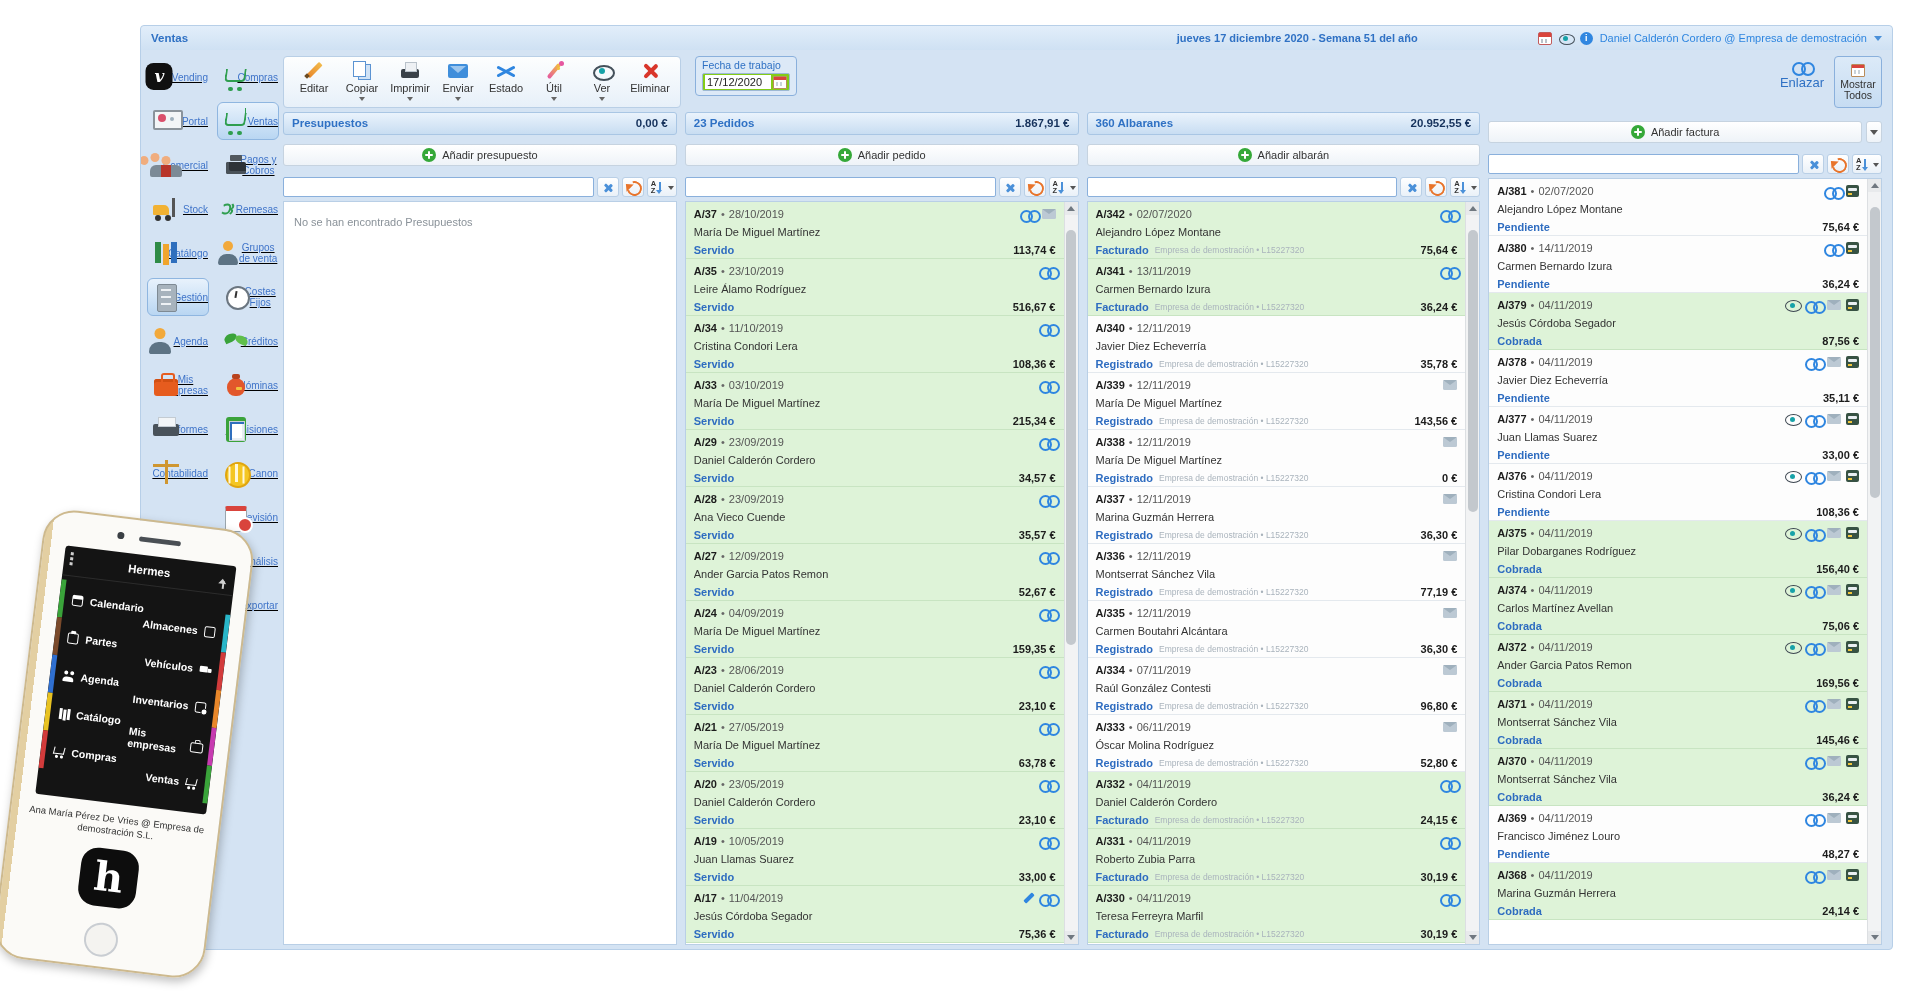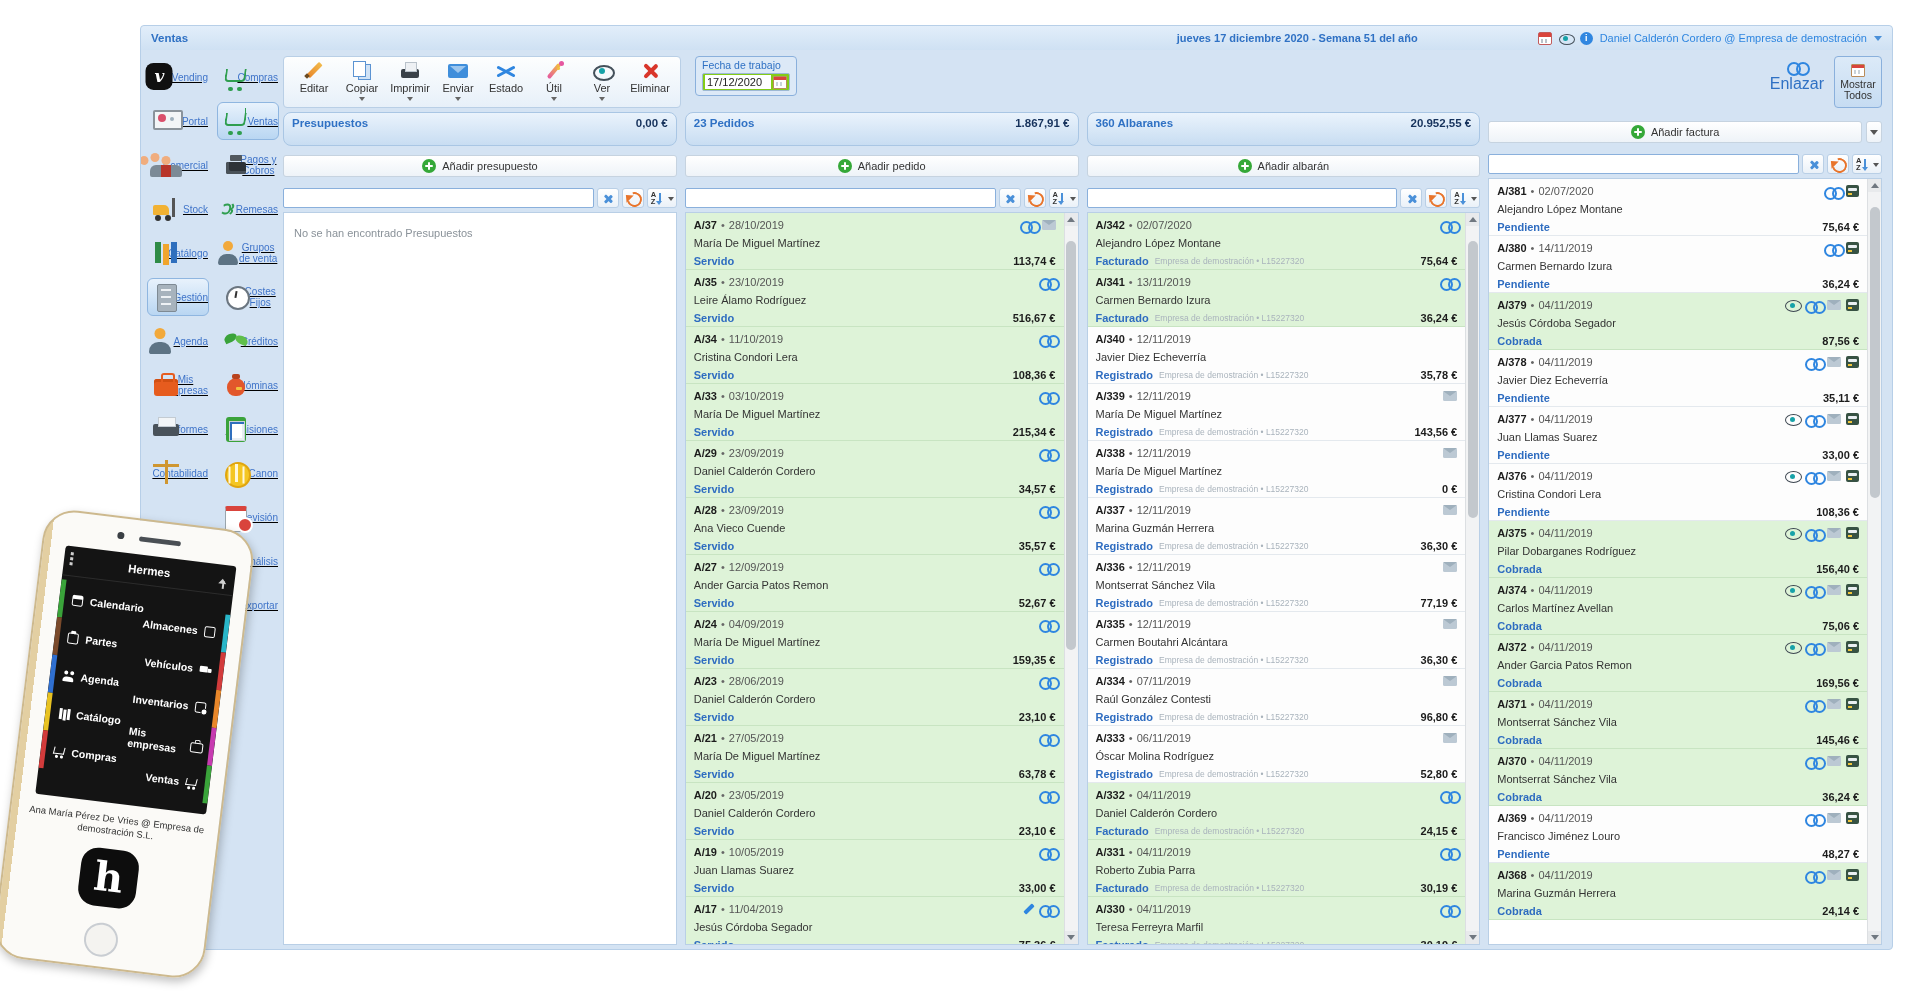--- a/index.html
+++ b/index.html
@@ -112,33 +112,33 @@
   .fecha-box{margin-left:14px;border:1px solid #8ab0dc;border-radius:4px;background:#dce9f7;padding:2px 6px 4px 6px;}
   .fecha-box .f-label{font-size:10.5px;color:#2f71c4;margin-bottom:2px;}
   .fecha-inner{display:flex;align-items:center;gap:2px;background:#84cc16;border:1px solid #9db8d4;border-radius:2px;padding:1px 2px;}
   .fecha-inner input{border:none;outline:none;width:66px;font-size:11px;font-family:inherit;color:#222;}
   .mini-cal{width:14px;height:13px;background:#fff;border:1px solid #b98c5b;border-radius:1px;position:relative;cursor:pointer;}
   .mini-cal::before{content:"";position:absolute;left:0;right:0;top:0;height:3px;background:#d9443c;}
   .mini-cal::after{content:"";position:absolute;left:2px;right:2px;top:5px;bottom:2px;background:repeating-linear-gradient(90deg,#c9d2d8 0 2px,transparent 2px 4px);}
 
   .tool-right{margin-left:auto;display:flex;align-items:flex-start;gap:10px;}
   .enlazar{display:flex;flex-direction:column;align-items:center;gap:3px;padding-top:6px;cursor:pointer;}
-  .enlazar .e-label{font-size:16px;color:#2f71c4;}
+  .enlazar .e-label{font-size:13px;color:#2f71c4;}
   .mostrar{width:48px;height:52px;border:1px solid #8ab0dc;border-radius:4px;background:linear-gradient(#dceaf8,#c6dcf2);display:flex;flex-direction:column;align-items:center;justify-content:center;gap:2px;cursor:pointer;}
   .mostrar .m-label{font-size:10.5px;color:#333;text-align:center;line-height:11px;}
 
   .rings{position:relative;display:inline-block;width:19px;height:10px;}
   .rings::before,.rings::after{content:"";position:absolute;top:0;width:10px;height:10px;border:2.5px solid #2f86e0;border-radius:50%;}
   .rings::before{left:0;}
   .rings::after{left:9px;}
 
   
   .columns{position:absolute;left:2px;right:6px;top:60px;bottom:2px;display:flex;gap:8px;}
   .col{flex:1;min-width:0;display:flex;flex-direction:column;}
-  .col-header{height:23px;flex:none;display:flex;align-items:flex-end;justify-content:space-between;padding:16px 8px;background:linear-gradient(#eaf3fc,#c8ddf2);border:1px solid #a9c6e4;border-radius:8px;}
+  .col-header{height:23px;flex:none;display:flex;align-items:flex-start;justify-content:space-between;padding:4px 8px;background:linear-gradient(#eaf3fc,#c8ddf2);border:1px solid #a9c6e4;border-radius:3px;}
   .col-title{color:#2f71c4;font-weight:bold;font-size:11.5px;}
   .col-total{color:#16325c;font-weight:bold;font-size:11.5px;}
   .add-bar{height:34px;flex:none;margin-top:3px;display:flex;align-items:center;gap:4px;}
   .add-btn{flex:1;height:22px;display:flex;align-items:center;justify-content:center;gap:6px;background:linear-gradient(#ffffff,#eef3f8);border:1px solid #c6d3e0;border-radius:3px;cursor:pointer;font-size:11px;color:#333;}
   .plus{width:14px;height:14px;border-radius:50%;background:#35a838;position:relative;flex:none;}
   .plus::before,.plus::after{content:"";position:absolute;background:#fff;border-radius:1px;}
   .plus::before{left:3px;top:6px;width:8px;height:2px;}
   .plus::after{left:6px;top:3px;width:2px;height:8px;}
   .add-caret{width:16px;height:22px;border:1px solid #c6d3e0;border-radius:3px;background:linear-gradient(#ffffff,#eef3f8);display:flex;align-items:center;justify-content:center;cursor:pointer;}
   .add-caret i{border-left:4px solid transparent;border-right:4px solid transparent;border-top:5px solid #555;}

